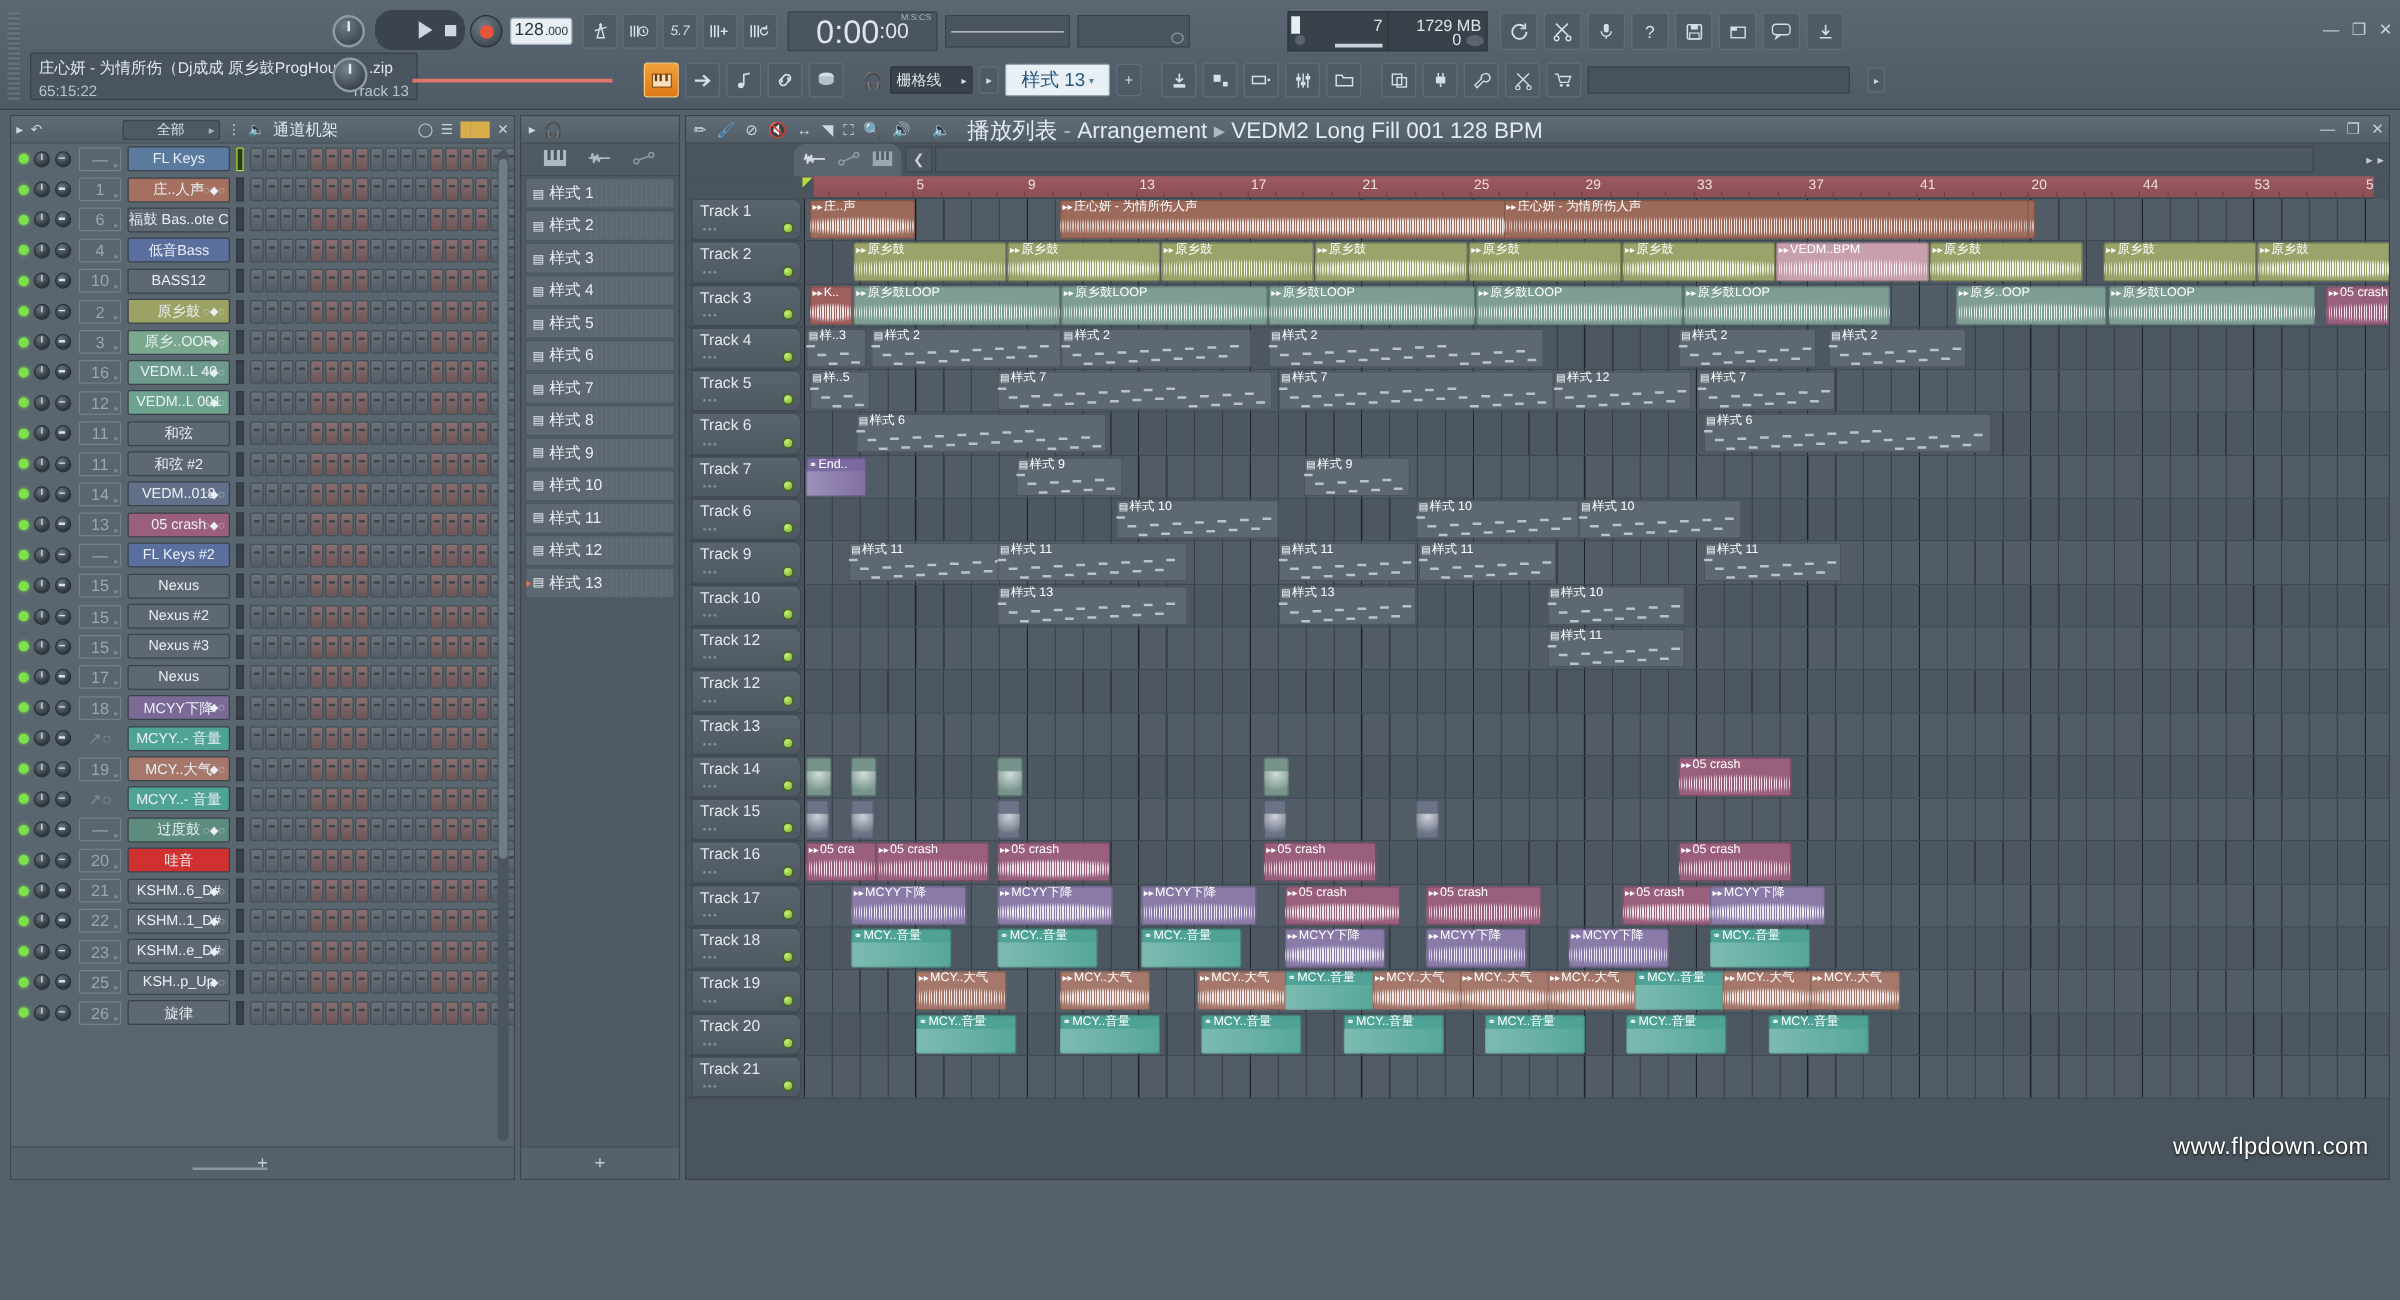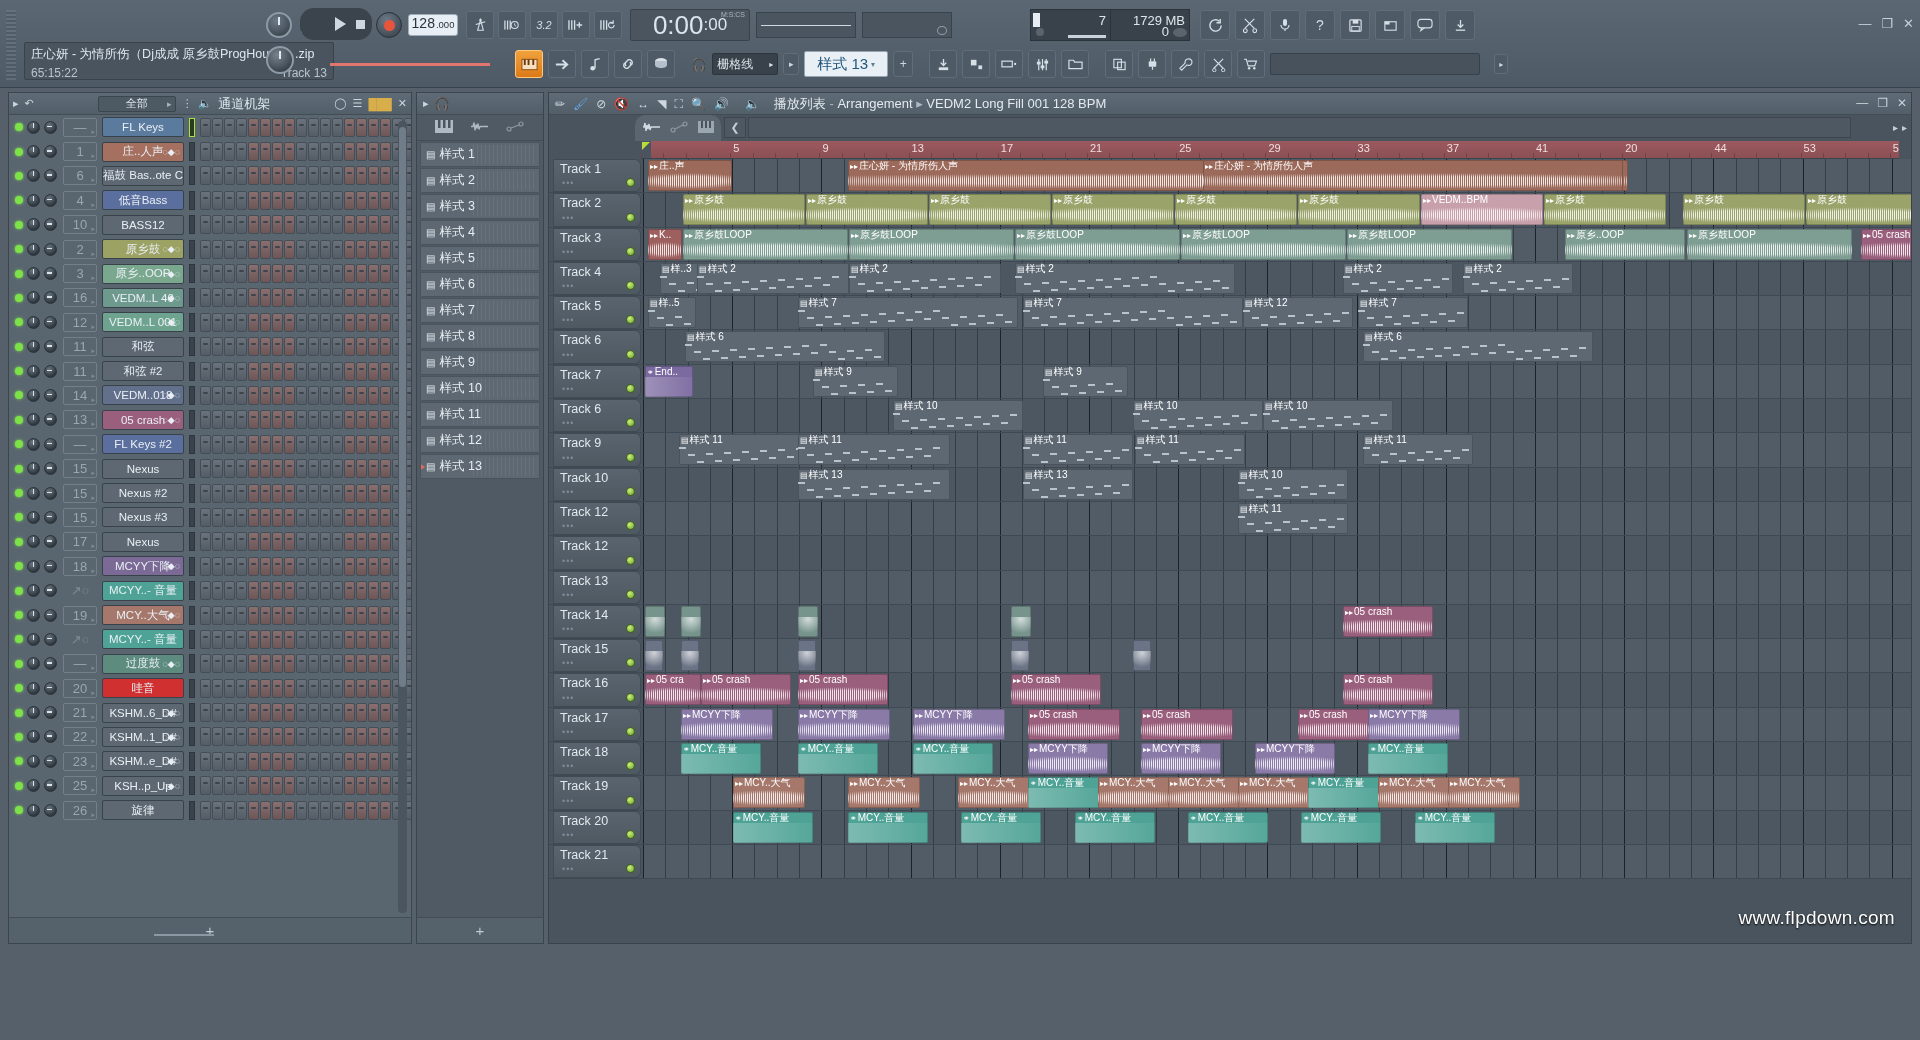--- a/index.html
+++ b/index.html
@@ -153,21 +153,21 @@
   .patfoot{ position:absolute; bottom:0; left:0; right:0; height:26px; background:#55616b;
             border-top:1px solid #434d56; display:flex; align-items:center; justify-content:center; color:#c3ccd4; font-size:15px;}
 
   
   .playlist{ position:absolute; left:548px; top:92px; width:1364px; height:852px;
              background:#49545e; border:1px solid #39424b;}
   .pl-hdr{ height:22px; background:linear-gradient(#5f6b76,#525e68); border-bottom:1px solid #424c55;
            display:flex; align-items:center; gap:7px; padding:0 6px; position:relative;}
   .pl-hdr .tools{ display:flex; gap:8px; color:#cfd8e0; font-size:12px; align-items:center;}
   .pl-hdr .tools .blue{ color:#63a8e8;}
-  .pl-title{ color:#e3eaf0; font-size:13px; margin-left:6px; white-space:nowrap;}
+  .pl-title{ color:#e3eaf0; font-size:18px; margin-left:6px; white-space:nowrap;}
   .pl-title .dim{ color:#aeb9c3;}
   .wmin{ position:absolute; right:4px; top:3px; display:flex; gap:9px; color:#c8d1da; font-size:12px;}
 
   .pl-tabrow{ position:absolute; left:0; top:22px; width:100%; height:26px; background:#49545e;}
   .pl-tab{ position:absolute; left:86px; top:0px; width:86px; height:26px; background:#5a656f;
            border-radius:10px 10px 0 0; display:flex; align-items:center; justify-content:center; gap:10px;
            color:#c0cad3; font-size:12px;}
   .pl-back{ position:absolute; left:175px; top:2px; width:22px; height:21px; background:#4d5862;
             border:1px solid #3d464f; display:flex;align-items:center;justify-content:center;color:#c5ced6;font-size:11px;}
   .pl-strip{ position:absolute; left:199px; top:2px; right:60px; height:21px; background:#4d5862; border:1px solid #3d464f;}
@@ -274,21 +274,21 @@
             <circle cx="8" cy="2" r="1.3" fill="#d6dee6"></circle>
           </svg>
       </div>
       <div class="tbtn">
         <svg width="16" height="14" viewBox="0 0 18 14">
             <path d="M1 2v10M4 2v10M7 2v10" stroke="#d6dee6" stroke-width="1.4"></path>
             <circle cx="12" cy="7" r="4" fill="none" stroke="#d6dee6" stroke-width="1.2"></circle>
             <path d="M12 5v2.3l1.6 1" stroke="#d6dee6" stroke-width="1" fill="none"></path>
           </svg>
       </div>
-      <div class="tbtn" style="font-size:11px;font-style:italic;">3.2</div>
+      <div class="tbtn" style="font-size:11px;font-style:italic;">5.7</div>
       <div class="tbtn">
         <svg width="17" height="14" viewBox="0 0 18 14">
             <path d="M1 2v10M4 2v10M7 2v10" stroke="#d6dee6" stroke-width="1.4"></path>
             <path d="M12 4v6M9 7h6" stroke="#d6dee6" stroke-width="1.4"></path>
           </svg>
       </div>
       <div class="tbtn">
         <svg width="17" height="14" viewBox="0 0 18 14">
             <path d="M1 2v10M4 2v10M7 2v10" stroke="#d6dee6" stroke-width="1.4"></path>
             <path d="M15 7a3 3 0 1 1-1-2.2" fill="none" stroke="#d6dee6" stroke-width="1.2"></path>
@@ -1741,21 +1741,21 @@
           </div>
         </div>
         <div class="trow">
           <div class="thead">
             <span class="tn">Track 4</span>
             <span class="dots">•••</span>
             <span class="dot"></span>
           </div>
           <div class="grid alt">
             <div class="gridbg"></div>
-            <div class="clip" style="left: 17px; width: 48px; background: rgb(93, 104, 115);">
+            <div class="clip" style="left: 2px; width: 48px; background: rgb(93, 104, 115);">
               <span class="lbl"><span class="ar">▤</span>样..3</span>
               <span class="body">
                 <span class="notes">
                   <i class="nline" style="left:0px;top:2px;width:7px;"></i>
                   <i class="nline" style="left:9px;top:9px;width:7px;"></i>
                   <i class="nline" style="left:18px;top:16px;width:7px;"></i>
                   <i class="nline" style="left:27px;top:8px;width:7px;"></i>
                   <i class="nline" style="left:36px;top:15px;width:7px;"></i>
                 </span>
               </span>

